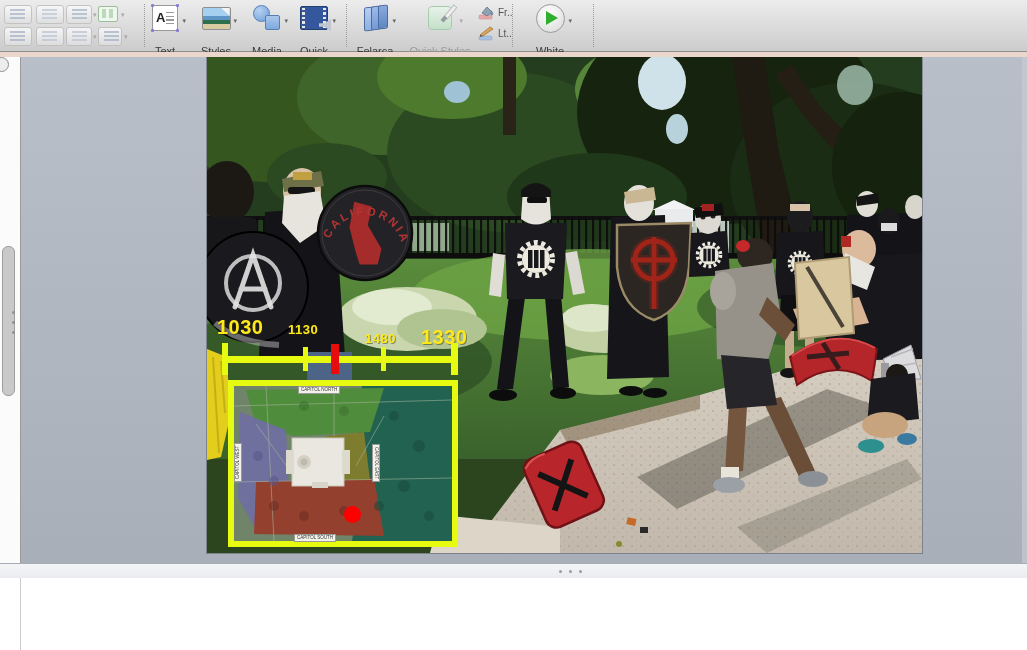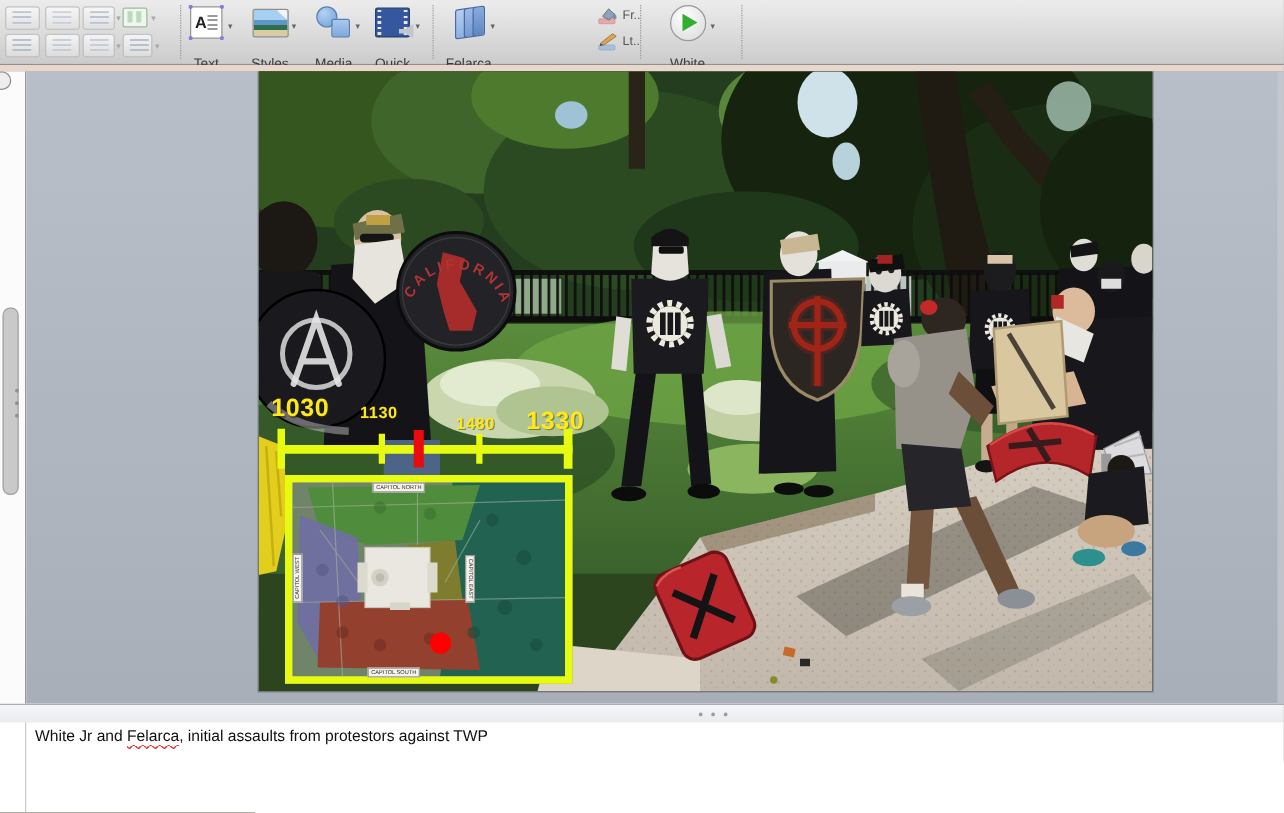--- a/index.html
+++ b/index.html
@@ -210,20 +210,30 @@
           <div class="ic-arr">
         <i style="left:2px;top:2px;background:linear-gradient(#b7cdf0,#8fb0e2)"></i>
         <i style="left:9px;top:1px;background:linear-gradient(#9cb9ea,#7399d4)"></i>
         <i style="left:16px;top:0;background:linear-gradient(#8aaade,#5f86c2)"></i>
       </div>
           <span class="tarrow" style="right:2px">▾</span>
         </div>
       <div class="tlabel">Felarca</div>
     </div>
 
+    <div class="titem" style="left:405px;width:70px">
+      <div class="ticon">
+          <div class="ic-qs">
+        <span class="brush"></span>
+            <span class="tip"></span>
+      </div>
+          <span class="tarrow" style="right:12px;color:#aaa">▾</span>
+        </div>
+      <div class="tlabel dis">Quick Styles</div>
+    </div>
 
     <div style="position:absolute;left:478px;top:5px">
       <div class="swatchrow">
         <svg width="18" height="16" viewBox="0 0 18 16">
           <rect x="1" y="11" width="13" height="4" rx="1" fill="#e8a8a8" stroke="#c08888" stroke-width="0.5"></rect>
           <path d="M4 9 L9 3 L14 8 L9 12 Z" fill="#8fa2b8" stroke="#5a6b80" stroke-width="0.7"></path>
           <path d="M13 6 q3 3 2 5 q-2 1 -3 -1 Z" fill="#7a8da4"></path>
         </svg>
         <span class="minilab">Fr..</span>
       </div>
@@ -576,16 +586,15 @@
   <div class="splitter">
     <div class="hdots">
         <i></i>
         <i></i>
         <i></i>
       </div>
   </div>
 
   <div class="notes">
     <div class="vline"></div>
-    <div class="notetext"><span>White Jr and </span><span class="miss">Felarca</span><span>, initial assaults from protestors against TWP</span></div>
   </div>
 
 </div>
 
 </body></html>

